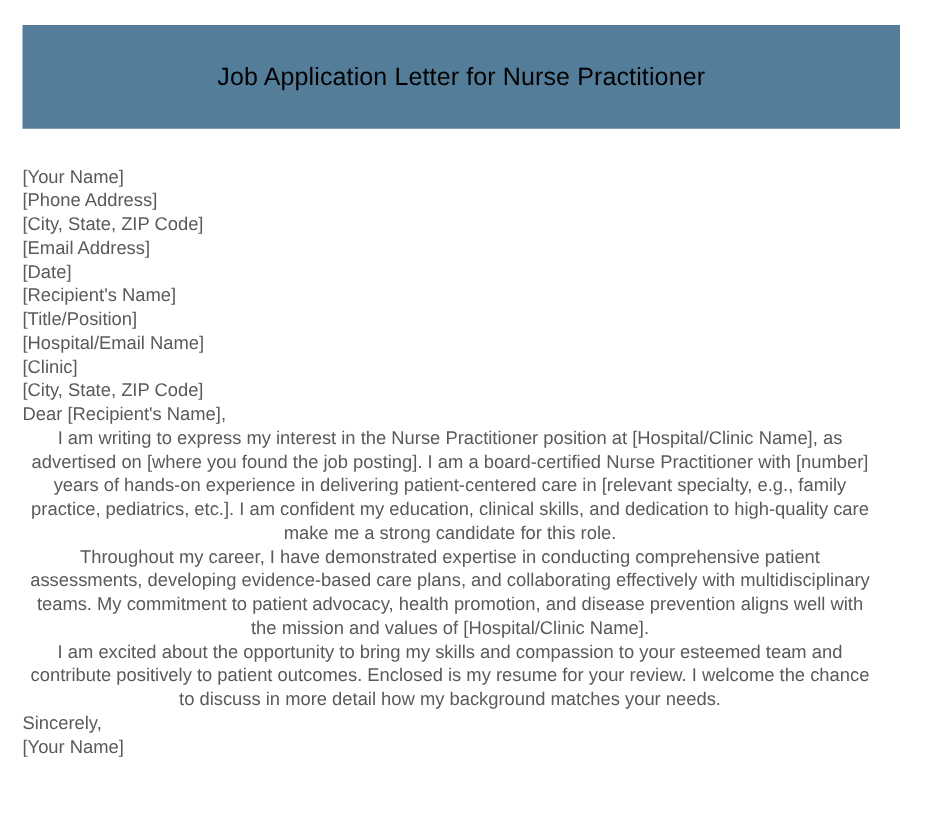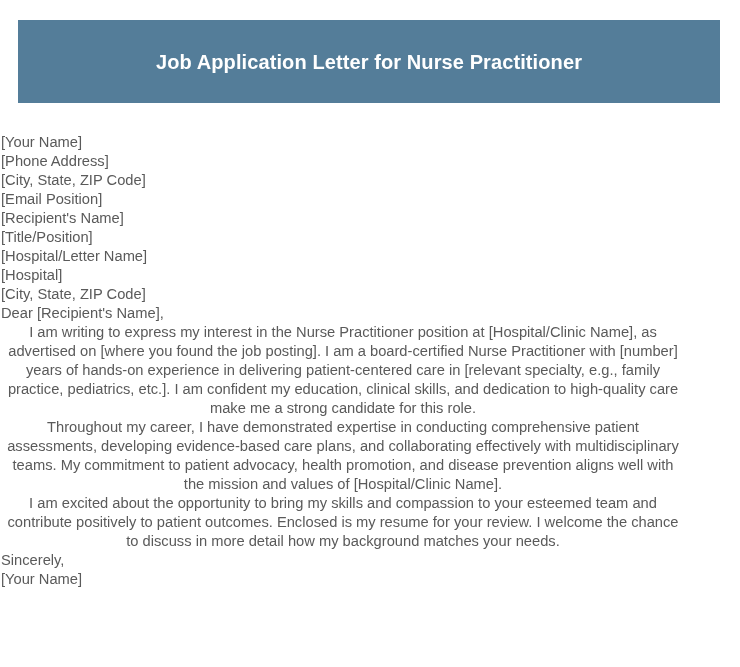--- a/index.html
+++ b/index.html
@@ -25,31 +25,31 @@
     top: 20px;
     width: 702px;
     height: 83px;
     background: #547d99;
     display: flex;
     align-items: center;
     justify-content: center;
     box-sizing: border-box;
   }
   .header-title {
-    color: #ffffff;
+    color: #000000;
     font-size: 20px;
-    font-weight: 700;
+    font-weight: 400;
     letter-spacing: 0.1px;
     text-align: center;
     line-height: 1.2;
     font-family: "Liberation Sans", sans-serif;
   }
   .letter-body {
     position: absolute;
-    left: 1px;
+    left: 18px;
     top: 133px;
     width: 684px;
     color: #5a5a5a;
     font-size: 14.7px;
     line-height: 19px;
     font-family: "Liberation Sans", sans-serif;
   }
   .letter-line {
     white-space: pre-wrap;
     margin: 0;
@@ -67,28 +67,29 @@
   <div class="header-banner">
     <div class="header-title">Job Application Letter for Nurse Practitioner</div>
   </div>
 
   <div class="letter-body">
 
     <div>
       <div class="letter-line">[Your Name]</div>
       <div class="letter-line">[Phone Address]</div>
       <div class="letter-line">[City, State, ZIP Code]</div>
-      <div class="letter-line">[Email Position]</div>
+      <div class="letter-line">[Email Address]</div>
+      <div class="letter-line">[Date]</div>
     </div>
 
     <div>
       <div class="letter-line">[Recipient's Name]</div>
       <div class="letter-line">[Title/Position]</div>
-      <div class="letter-line">[Hospital/Letter Name]</div>
-      <div class="letter-line">[Hospital]</div>
+      <div class="letter-line">[Hospital/Email Name]</div>
+      <div class="letter-line">[Clinic]</div>
       <div class="letter-line">[City, State, ZIP Code]</div>
     </div>
 
     <div class="letter-line">Dear [Recipient's Name],</div>
 
     <p class="letter-para">I am writing to express my interest in the Nurse Practitioner position at [Hospital/Clinic Name], as advertised on [where you found the job posting]. I am a board-certified Nurse Practitioner with [number] years of hands-on experience in delivering patient-centered care in [relevant specialty, e.g., family practice, pediatrics, etc.]. I am confident my education, clinical skills, and dedication to high-quality care make me a strong candidate for this role.</p>
     <p class="letter-para">Throughout my career, I have demonstrated expertise in conducting comprehensive patient assessments, developing evidence-based care plans, and collaborating effectively with multidisciplinary teams. My commitment to patient advocacy, health promotion, and disease prevention aligns well with the mission and values of [Hospital/Clinic Name].</p>
     <p class="letter-para">I am excited about the opportunity to bring my skills and compassion to your esteemed team and contribute positively to patient outcomes. Enclosed is my resume for your review. I welcome the chance to discuss in more detail how my background matches your needs.</p>
 
     <div class="letter-line">Sincerely,</div>

